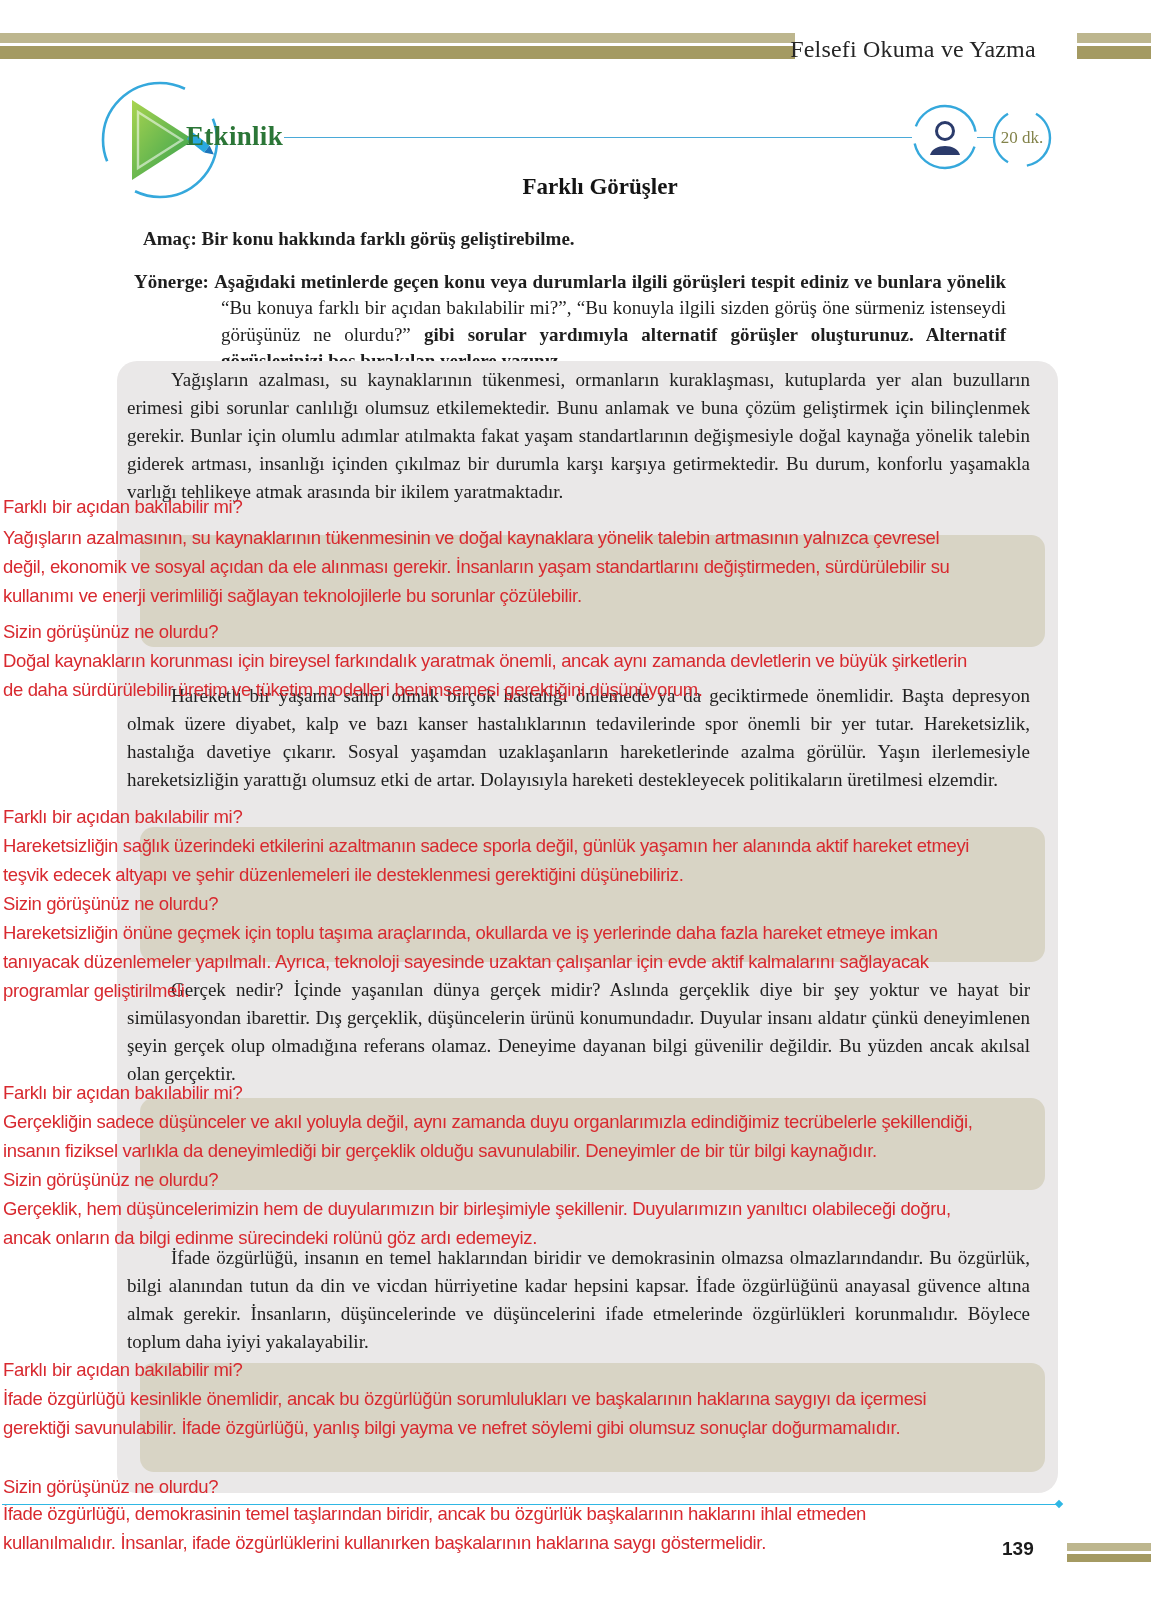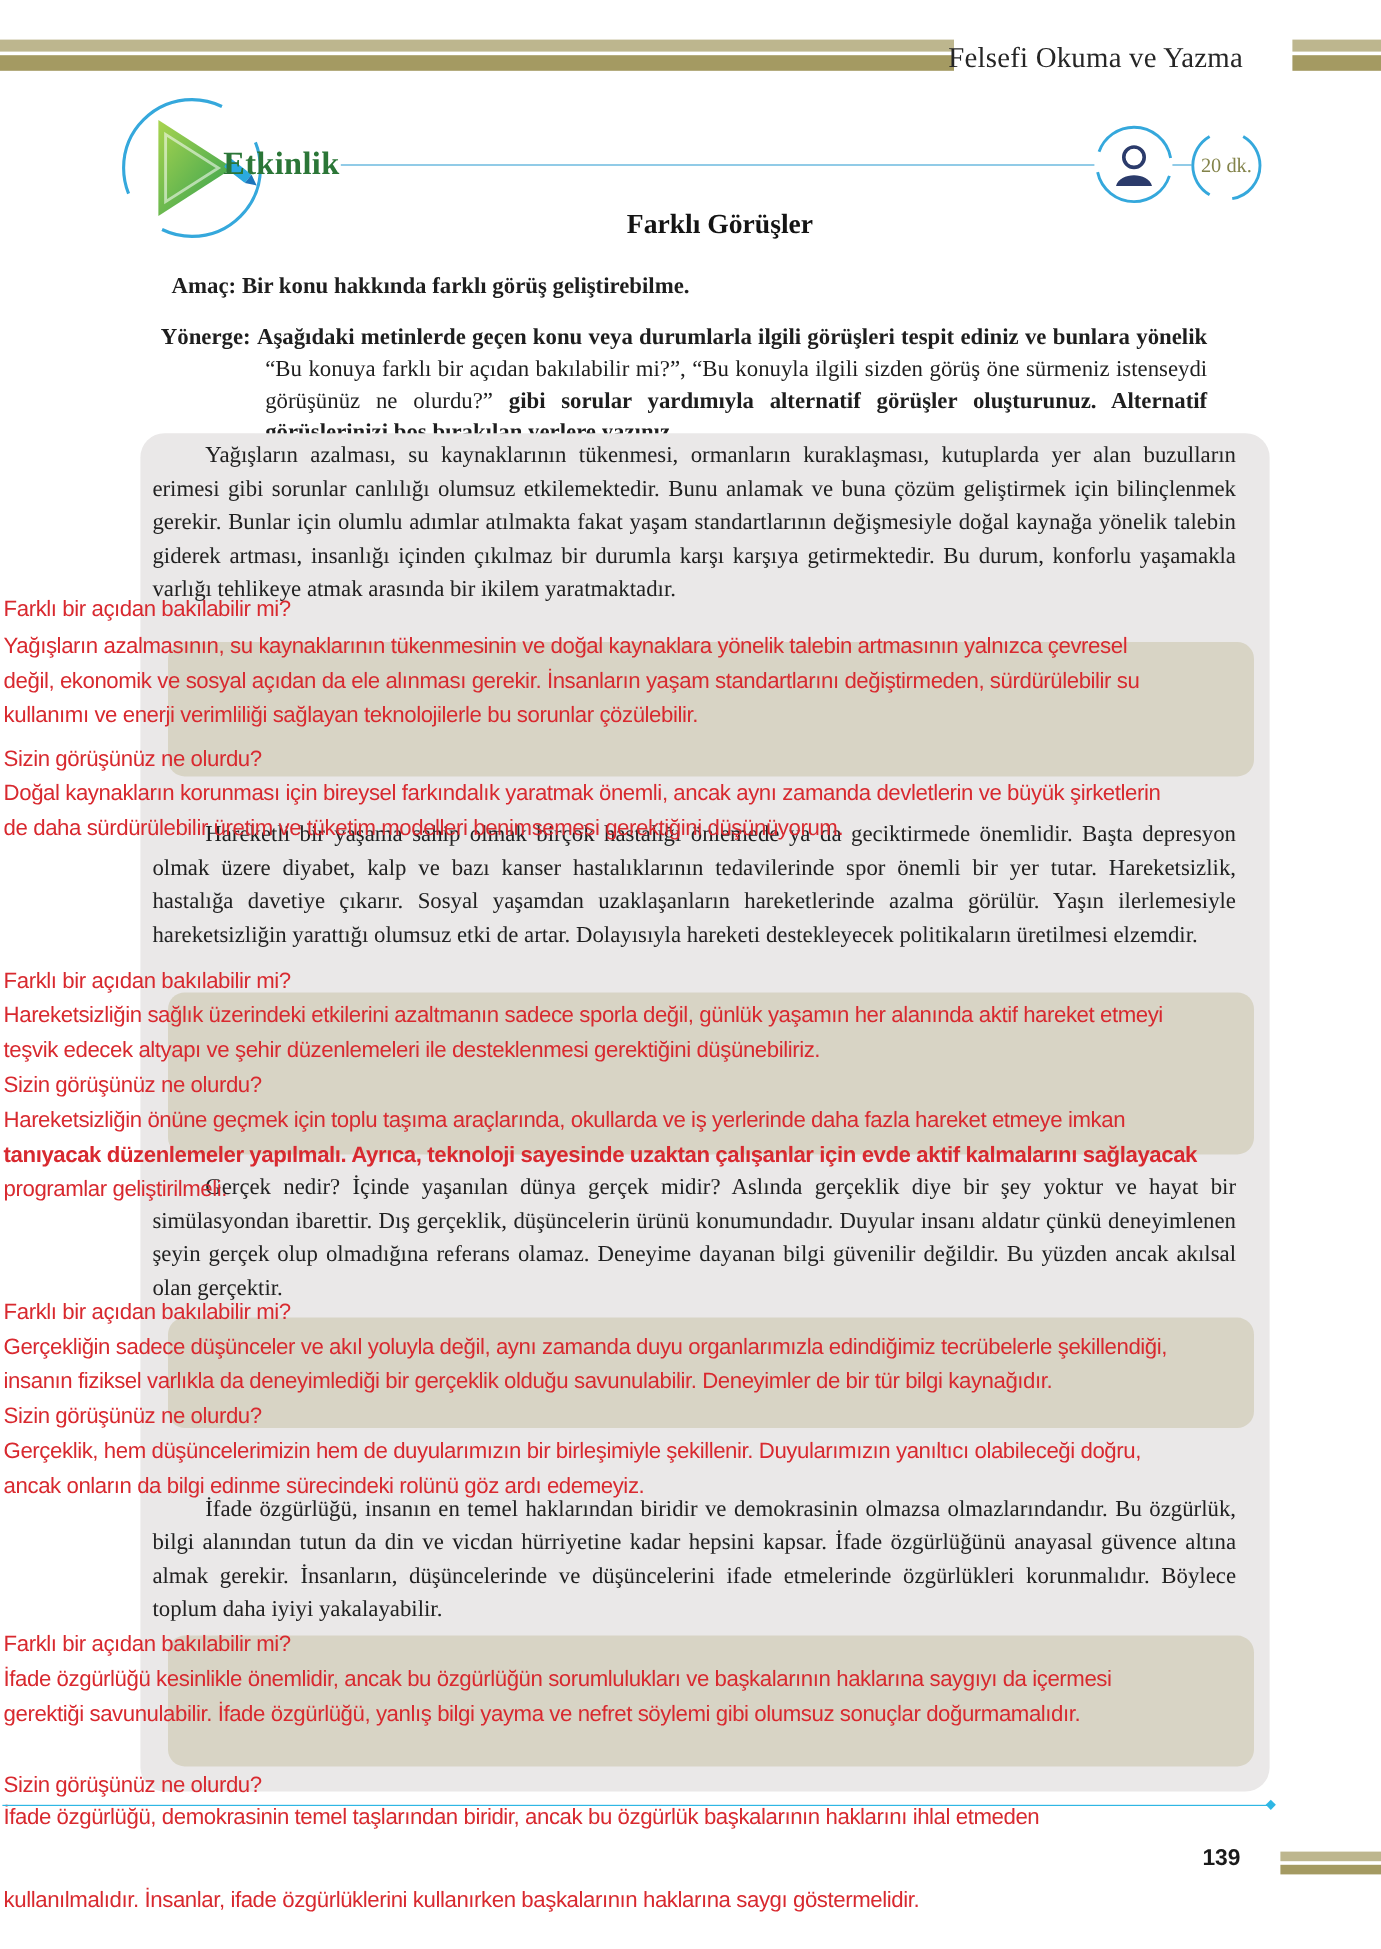--- a/index.html
+++ b/index.html
@@ -139,36 +139,36 @@
   <div class="red" style="top:585px;">kullanımı ve enerji verimliliği sağlayan teknolojilerle bu sorunlar çözülebilir.</div>
   <div class="red" style="top:621px;">Sizin görüşünüz ne olurdu?</div>
   <div class="red" style="top:650px;">Doğal kaynakların korunması için bireysel farkındalık yaratmak önemli, ancak aynı zamanda devletlerin ve büyük şirketlerin</div>
   <div class="red" style="top:679px;">de daha sürdürülebilir üretim ve tüketim modelleri benimsemesi gerektiğini düşünüyorum.</div>
 
   <div class="red" style="top:806px;">Farklı bir açıdan bakılabilir mi?</div>
   <div class="red" style="top:835px;">Hareketsizliğin sağlık üzerindeki etkilerini azaltmanın sadece sporla değil, günlük yaşamın her alanında aktif hareket etmeyi</div>
   <div class="red" style="top:864px;">teşvik edecek altyapı ve şehir düzenlemeleri ile desteklenmesi gerektiğini düşünebiliriz.</div>
   <div class="red" style="top:893px;">Sizin görüşünüz ne olurdu?</div>
   <div class="red" style="top:922px;">Hareketsizliğin önüne geçmek için toplu taşıma araçlarında, okullarda ve iş yerlerinde daha fazla hareket etmeye imkan</div>
-  <div class="red" style="top:951px;font-weight:bold;">tanıyacak düzenlemeler yapılmalı. Ayrıca, teknoloji sayesinde uzaktan çalışanlar için evde aktif kalmalarını sağlayacak</div>
+  <div class="red" style="top:951px;">tanıyacak düzenlemeler yapılmalı. Ayrıca, teknoloji sayesinde uzaktan çalışanlar için evde aktif kalmalarını sağlayacak</div>
   <div class="red" style="top:980px;">programlar geliştirilmeli.</div>
 
   <div class="red" style="top:1082px;">Farklı bir açıdan bakılabilir mi?</div>
   <div class="red" style="top:1111px;">Gerçekliğin sadece düşünceler ve akıl yoluyla değil, aynı zamanda duyu organlarımızla edindiğimiz tecrübelerle şekillendiği,</div>
   <div class="red" style="top:1140px;">insanın fiziksel varlıkla da deneyimlediği bir gerçeklik olduğu savunulabilir. Deneyimler de bir tür bilgi kaynağıdır.</div>
   <div class="red" style="top:1169px;">Sizin görüşünüz ne olurdu?</div>
   <div class="red" style="top:1198px;">Gerçeklik, hem düşüncelerimizin hem de duyularımızın bir birleşimiyle şekillenir. Duyularımızın yanıltıcı olabileceği doğru,</div>
   <div class="red" style="top:1227px;">ancak onların da bilgi edinme sürecindeki rolünü göz ardı edemeyiz.</div>
 
   <div class="red" style="top:1359px;">Farklı bir açıdan bakılabilir mi?</div>
   <div class="red" style="top:1388px;">İfade özgürlüğü kesinlikle önemlidir, ancak bu özgürlüğün sorumlulukları ve başkalarının haklarına saygıyı da içermesi</div>
   <div class="red" style="top:1417px;">gerektiği savunulabilir. İfade özgürlüğü, yanlış bilgi yayma ve nefret söylemi gibi olumsuz sonuçlar doğurmamalıdır.</div>
   <div class="red" style="top:1476px;">Sizin görüşünüz ne olurdu?</div>
   <div class="red" style="top:1503px;">İfade özgürlüğü, demokrasinin temel taşlarından biridir, ancak bu özgürlük başkalarının haklarını ihlal etmeden</div>
-  <div class="red" style="top:1532px;margin-top:40px;">kullanılmalıdır. İnsanlar, ifade özgürlüklerini kullanırken başkalarının haklarına saygı göstermelidir.</div>
+  <div class="red" style="top:1532px;">kullanılmalıdır. İnsanlar, ifade özgürlüklerini kullanırken başkalarının haklarına saygı göstermelidir.</div>
 
   <div class="answer-rule"></div>
   <div class="answer-rule-end"></div>
 
   <div class="page-number">139</div>
   <div class="bar light" style="left:1067px;top:1543px;width:84px;height:8px;"></div>
   <div class="bar dark" style="left:1067px;top:1554px;width:84px;height:8px;"></div>
 
 </div>
 

